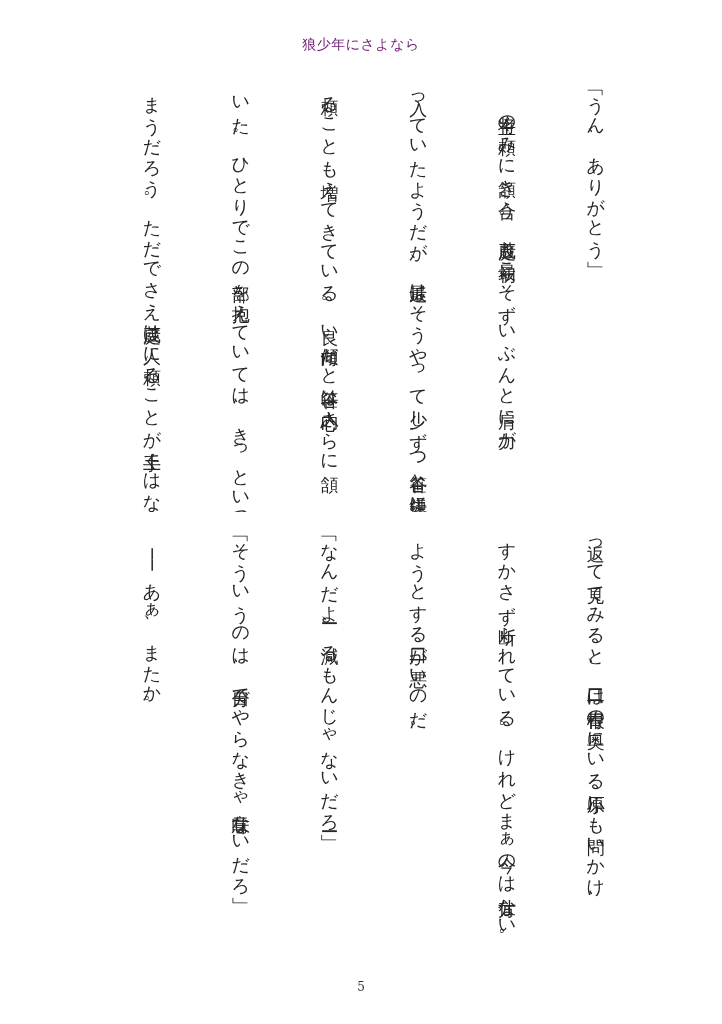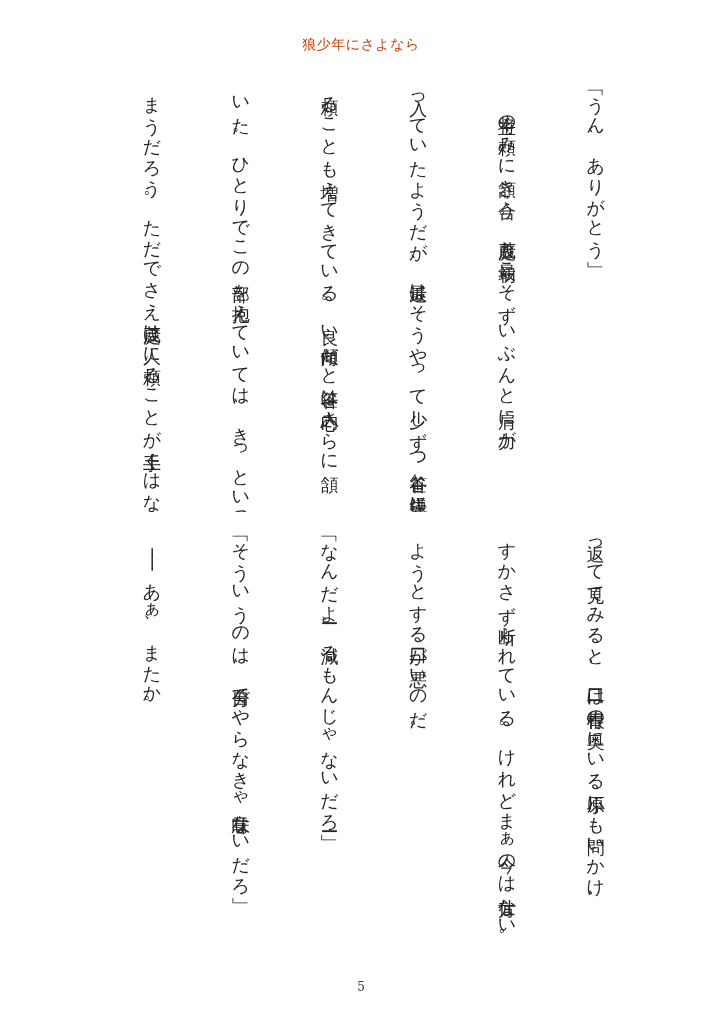--- a/index.html
+++ b/index.html
@@ -16,21 +16,21 @@
       color: #222222;
     }
     .page-title {
       position: absolute;
       top: 36px;
       left: 0;
       width: 722px;
       text-align: center;
       font-family: "DejaVu Sans", "Liberation Sans", sans-serif;
       font-size: 14px;
-      color: #c2410c;
+      color: #701a75;
       letter-spacing: 0.5px;
     }
     .text-block {
       position: absolute;
       left: 86px;
       width: 584px;
       writing-mode: vertical-rl;
       -webkit-writing-mode: vertical-rl;
       font-size: 18px;
       line-height: 29.6px;

